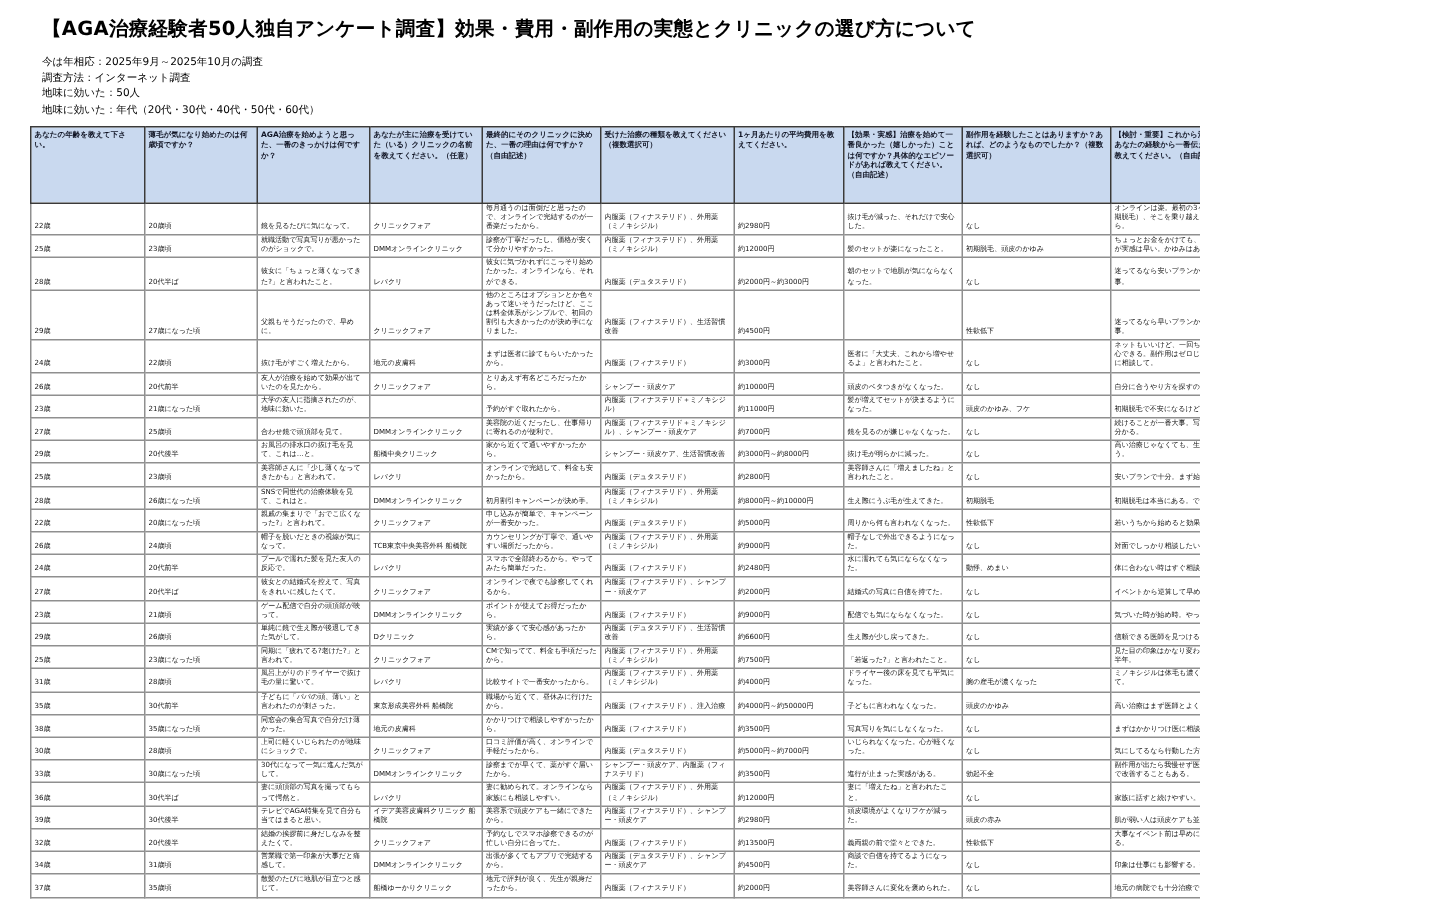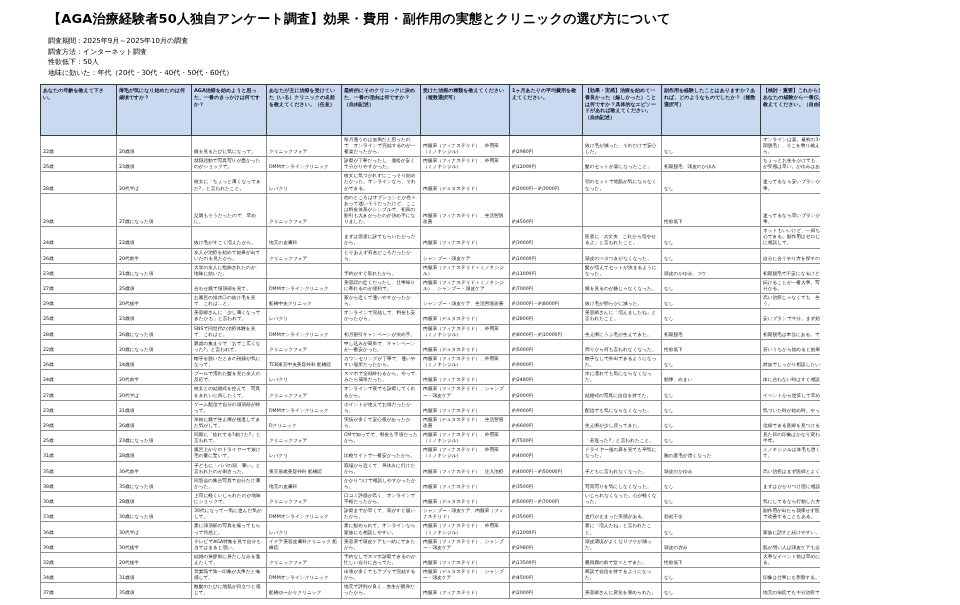--- a/index.html
+++ b/index.html
@@ -1,17 +1,17 @@
 <!DOCTYPE html>
 <html lang="ja"><head>
 <meta charset="utf-8">
 <style>
   html,body{margin:0;padding:0;background:#ffffff;}
   body{width:960px;height:605px;overflow:hidden;font-family:"DejaVu Sans","Liberation Sans",sans-serif;color:#000;}
-  .page{position:relative;width:800px;height:605px;overflow:hidden;background:#fff;margin-left:20px;}
+  .page{position:relative;width:800px;height:605px;overflow:hidden;background:#fff;}
   .title{font-size:13px;font-weight:bold;margin:10px 0 0 28px;letter-spacing:.2px;}
   .meta{margin:8px 0 0 28px;font-size:7px;line-height:1.5;}
   .meta div{white-space:nowrap;}
   table.survey{border-collapse:collapse;table-layout:fixed;margin:6px 0 0 20px;width:936px;}
   table.survey th{
     background:#c9d9ef;border:1px solid #3a3a3a;
     font-size:5px;font-weight:bold;color:#101424;
     text-align:left;vertical-align:top;padding:2px 2px 14px 2px;line-height:1.35;
     word-break:break-all;
   }
@@ -23,23 +23,23 @@
   }
   table.survey td.c-age,table.survey td.c-onset{vertical-align:bottom;}
 </style>
 </head>
 <body>
 
 <div class="page">
   <div class="title">【AGA治療経験者50人独自アンケート調査】効果・費用・副作用の実態とクリニックの選び方について</div>
 
   <div class="meta">
-    <div>調査期間：2025年9月～2025年10月の調査</div>
+    <div>今は年相応：2025年9月～2025年10月の調査</div>
     <div>調査方法：インターネット調査</div>
-    <div>性欲低下：50人</div>
+    <div>地味に効いた：50人</div>
     <div>地味に効いた：年代（20代・30代・40代・50代・60代）</div>
   </div>
 
   <table class="survey">
     <colgroup id="cols">
         <col style="width: 76px;">
         <col style="width: 75px;">
         <col style="width: 75px;">
         <col style="width: 75px;">
         <col style="width: 79px;">

